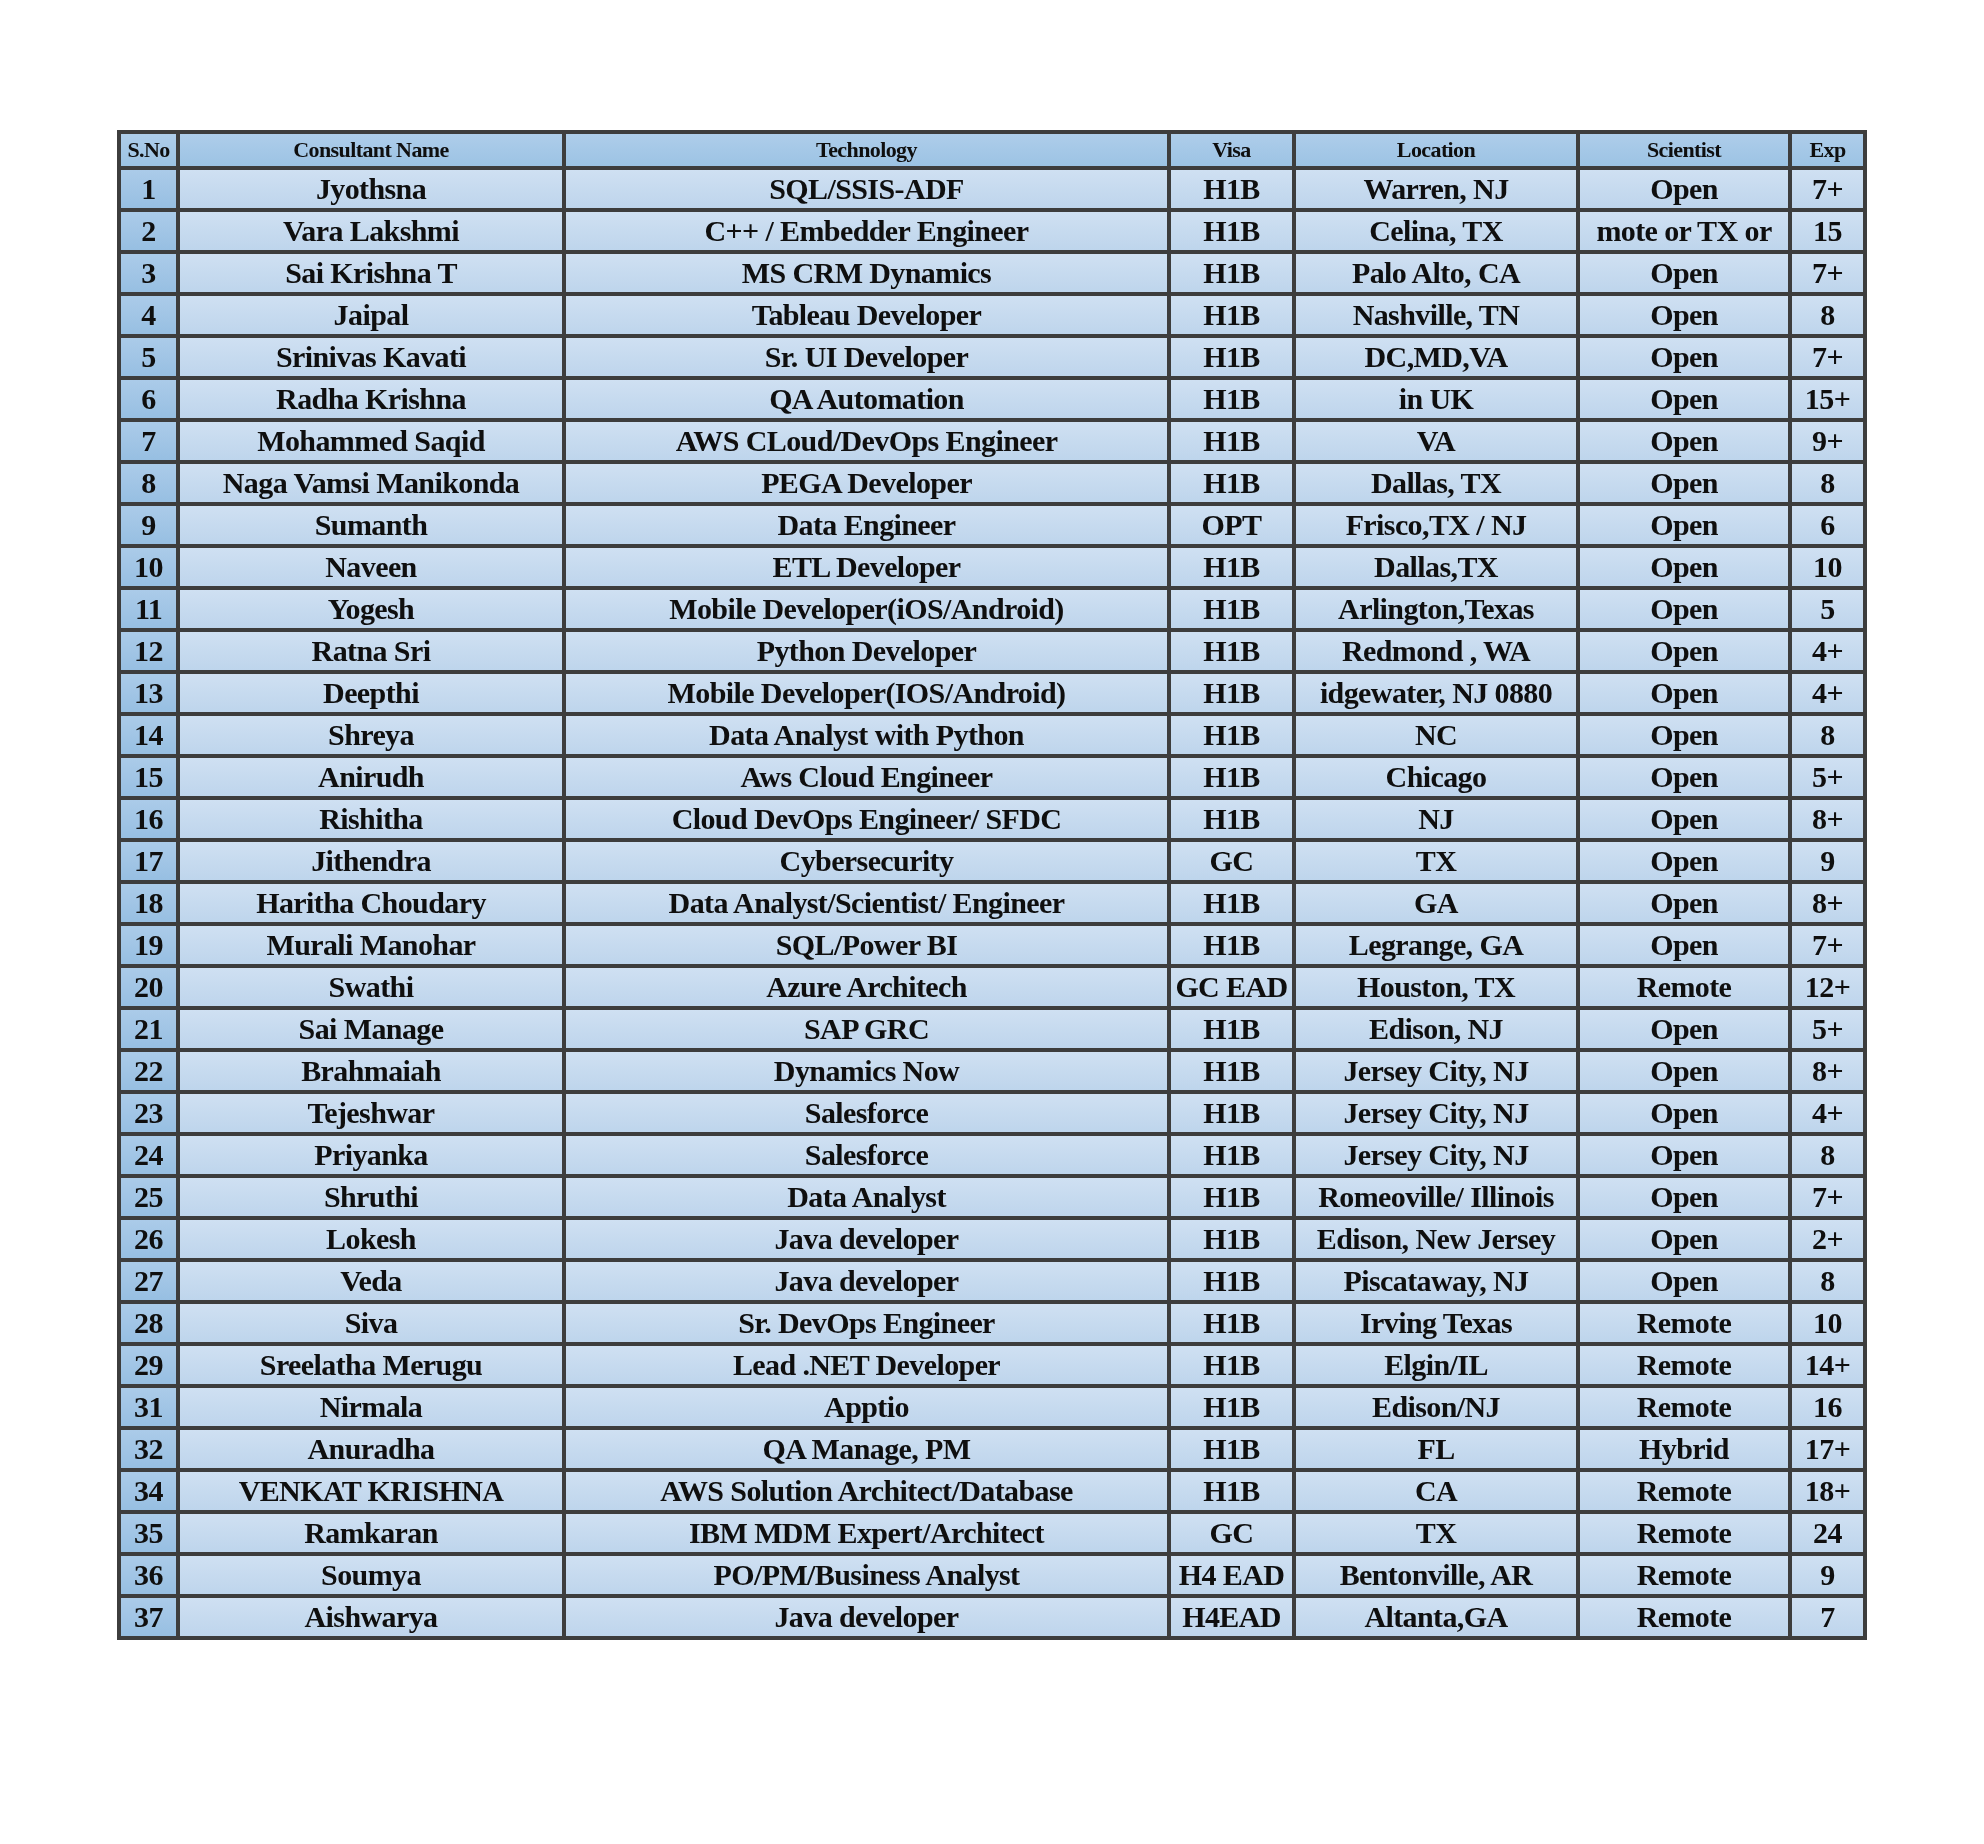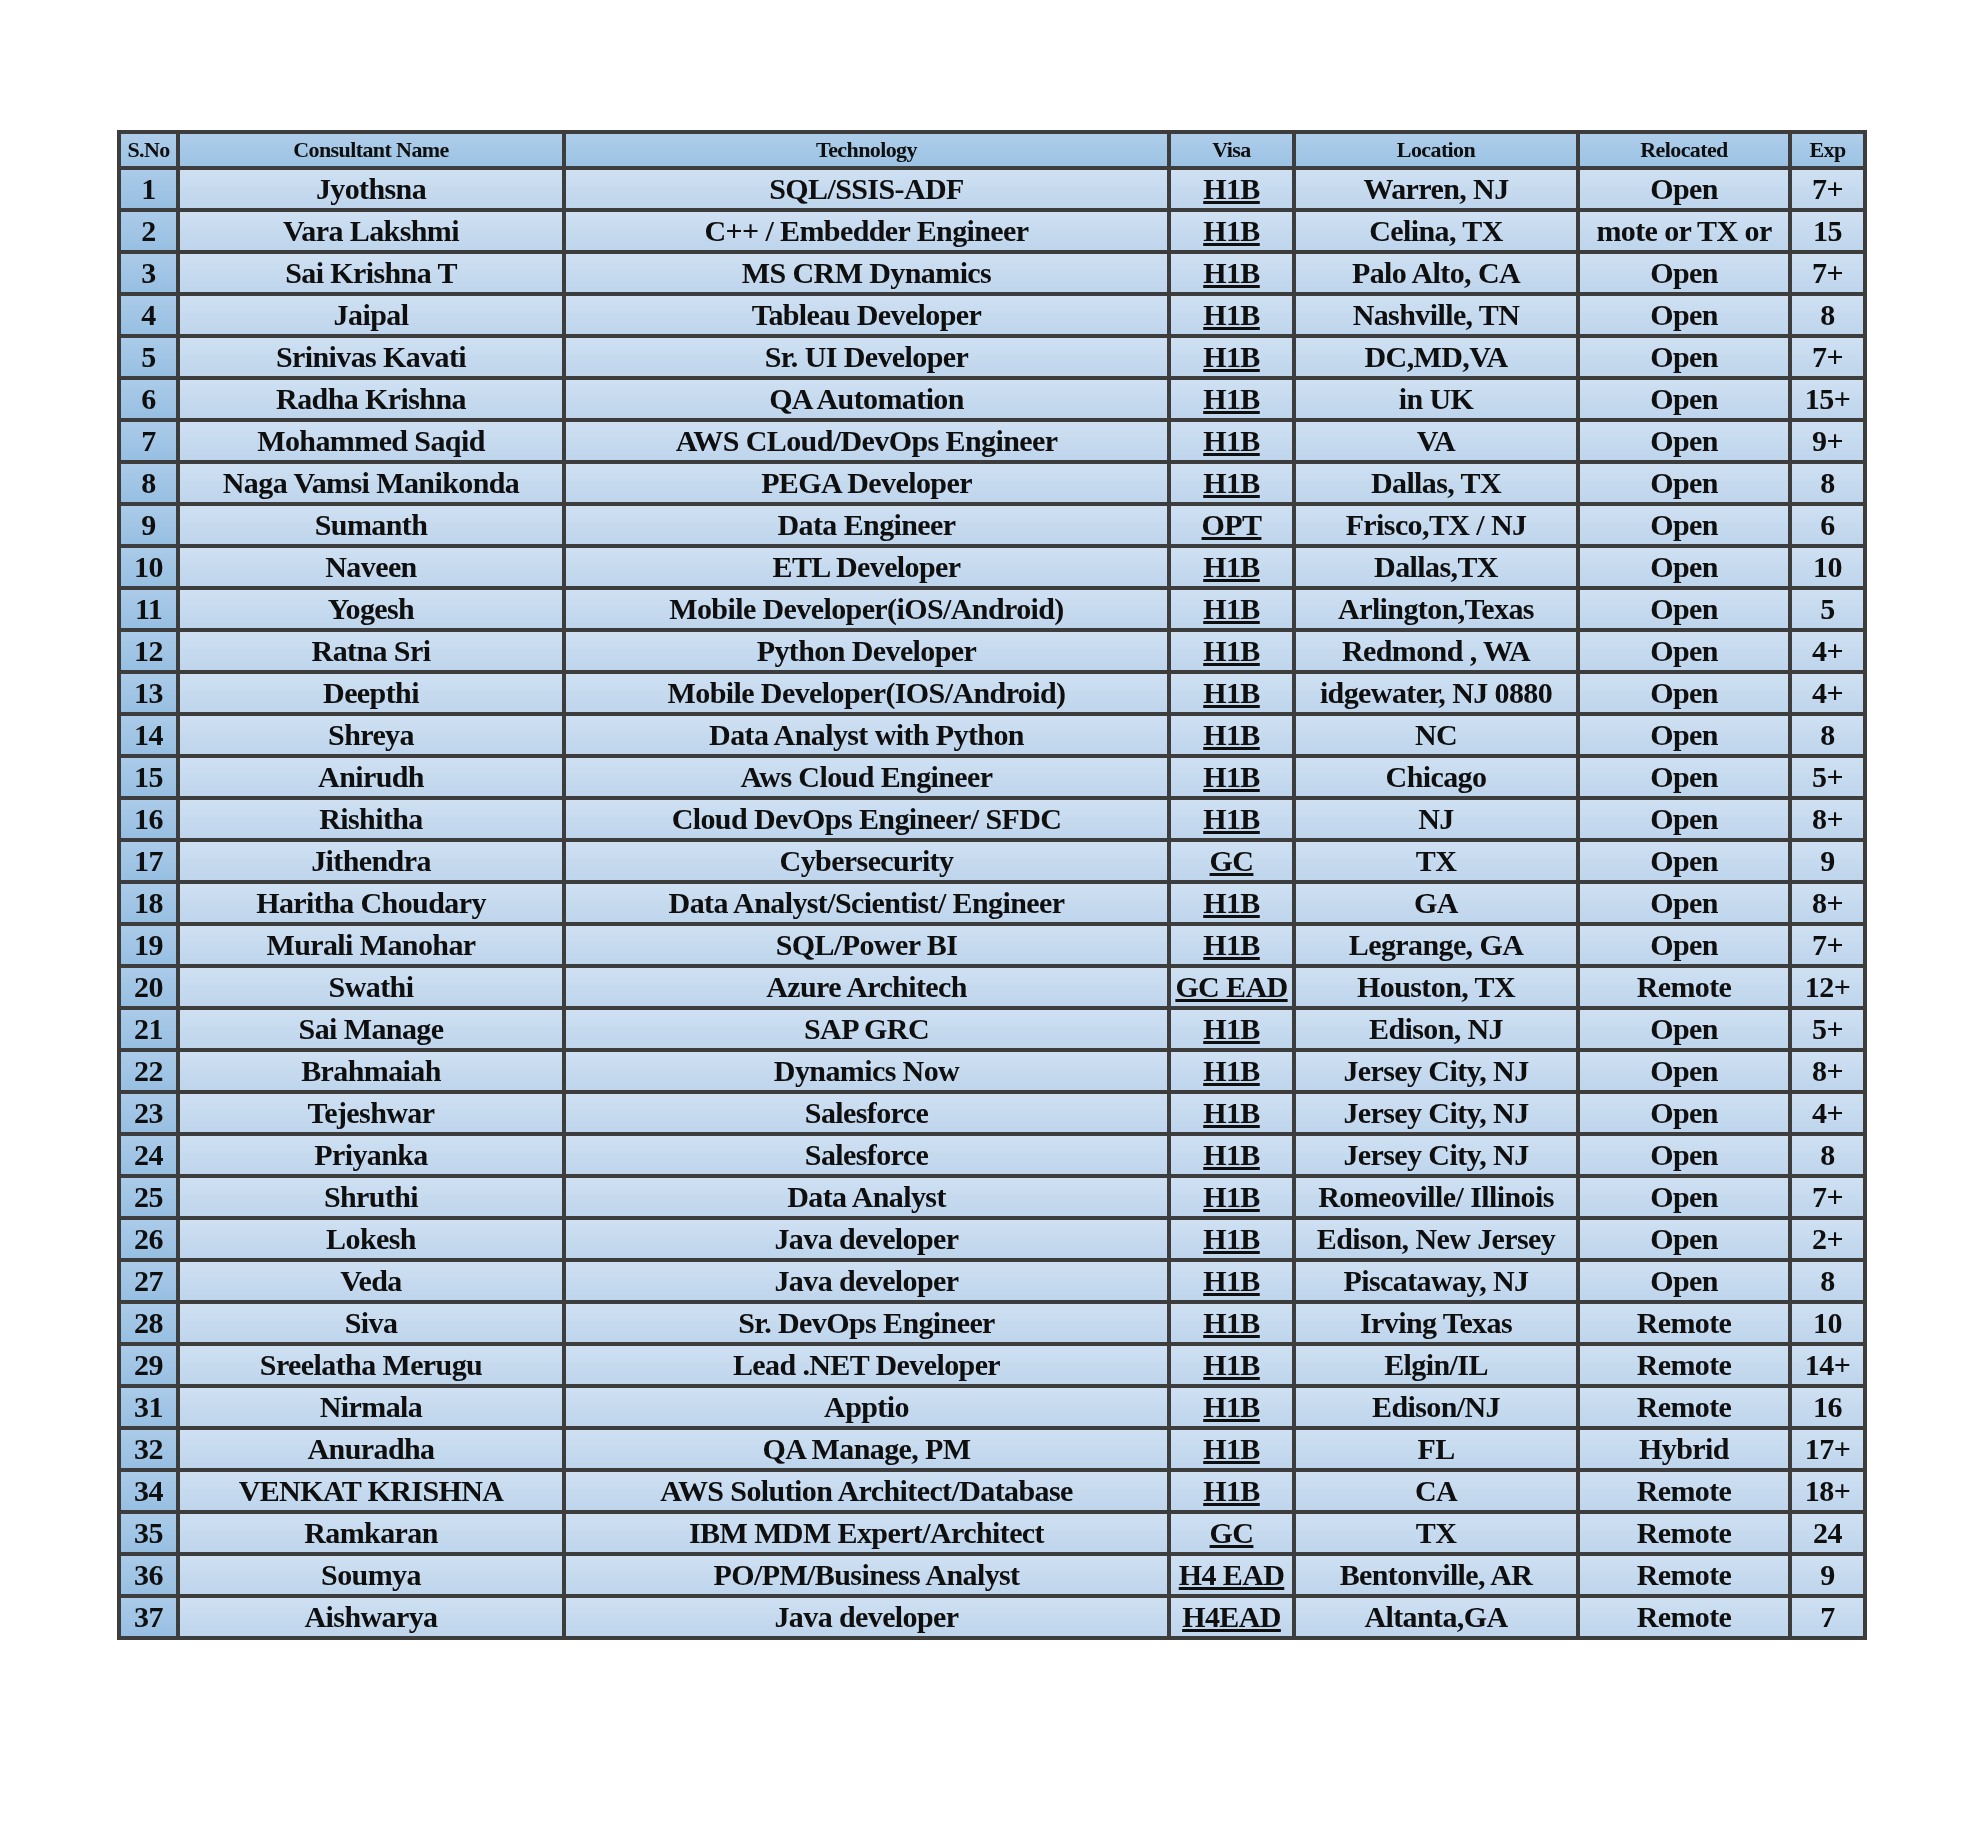--- a/index.html
+++ b/index.html
@@ -44,21 +44,21 @@
     height: 38px;
     font-size: 30px;
     background: linear-gradient(180deg, #cfe0f2 0%, #bed5ec 100%);
   }
   table.hotlist td.c-sno {
     background: linear-gradient(180deg, #abcbe9 0%, #97bfe2 100%);
   }
   
   .clip { overflow: hidden; }
   
-  td.c-visa { overflow: visible; text-decoration: underline; }
+  td.c-visa { overflow: visible; }
 </style>
 </head>
 <body>
 
 <div class="sheet">
   <table class="hotlist">
     <colgroup>
       <col style="width:59px">
       <col style="width:386px">
       <col style="width:605px">
@@ -67,21 +67,21 @@
       <col style="width:212px">
       <col style="width:75px">
     </colgroup>
     <thead>
       <tr>
         <th class="clip">S.No</th>
         <th class="clip">Consultant Name</th>
         <th class="clip">Technology</th>
         <th class="clip">Visa</th>
         <th class="clip">Location</th>
-        <th class="clip">Relocated</th>
+        <th class="clip">Scientist</th>
         <th class="clip">Exp</th>
       </tr>
     </thead>
     <tbody>
         <tr>
     <td class="c-sno">1</td>
     <td class="c-name clip">Jyothsna</td>
     <td class="c-tech clip">SQL/SSIS-ADF</td>
     <td class="c-visa">H1B</td>
     <td class="c-loc clip">Warren, NJ</td>

